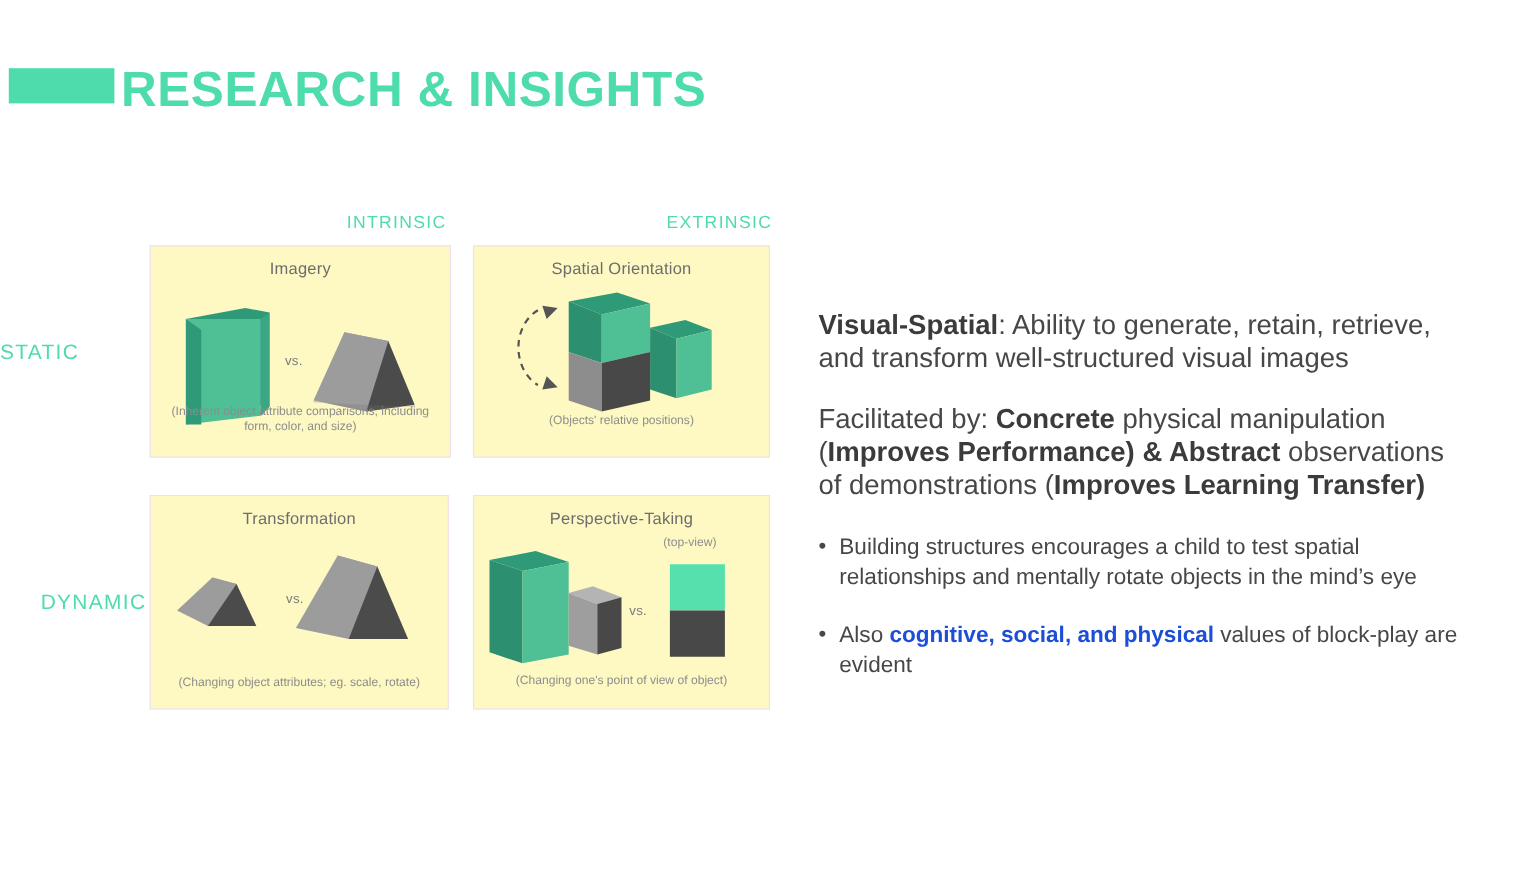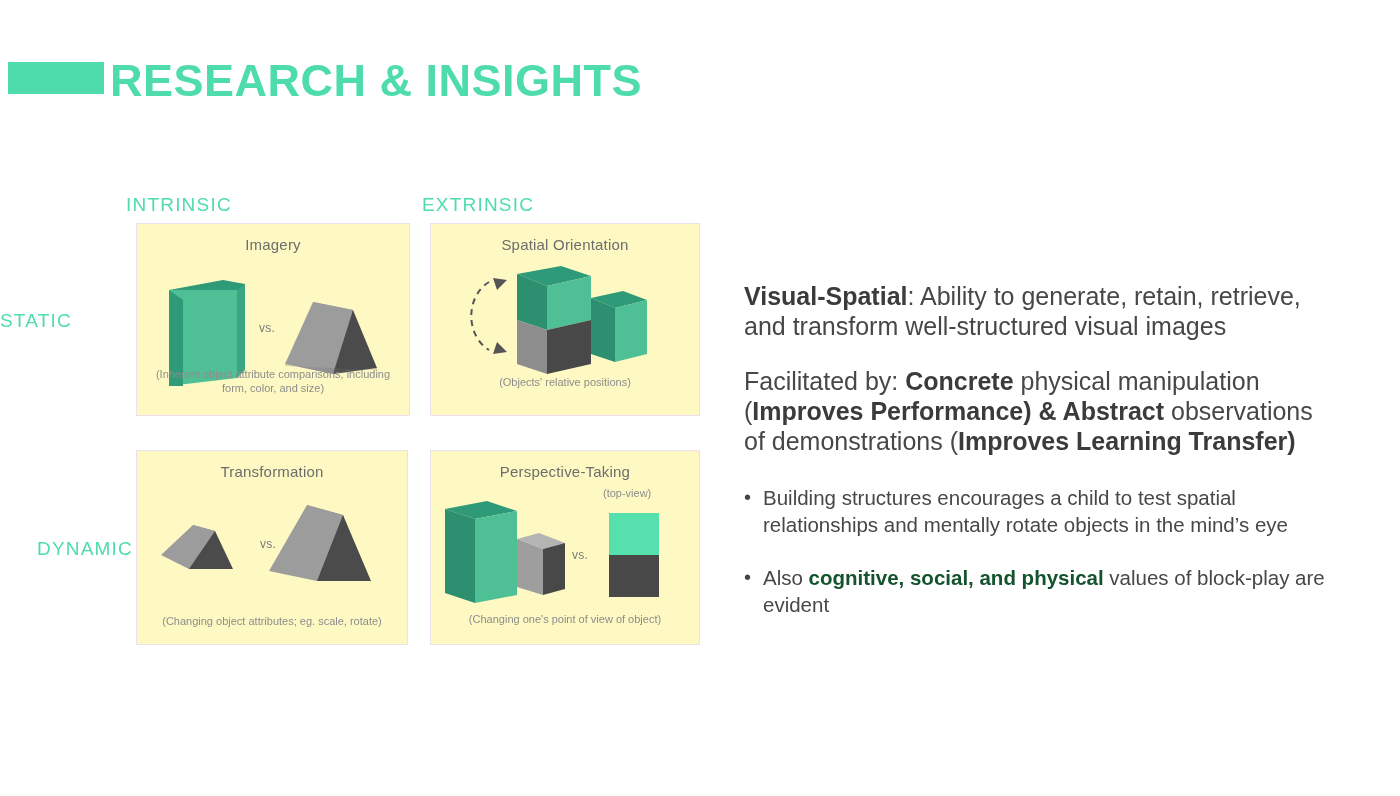--- a/index.html
+++ b/index.html
@@ -41,24 +41,24 @@
   
   #matrix {
     position: absolute;
     left: 0;
     top: 0;
     width: 720px;
     height: 700px;
   }
   .col-head {
     position: absolute;
-    font-size: 19px;
+    font-size: 16px;
     letter-spacing: 1.2px;
     color: #4edcac;
-    text-align: left;
+    text-align: right;
     width: 280px;
   }
   #col-head-intrinsic { left: 126px; top: 194px; }
   #col-head-extrinsic { left: 422px; top: 194px; }
 
   .row-head {
     position: absolute;
     font-size: 19px;
     letter-spacing: 1.2px;
     color: #4edcac;
@@ -150,21 +150,21 @@
     margin-bottom: 26px;
   }
   #bullet-list li .dot {
     position: absolute;
     left: 0;
     top: 0;
     font-size: 20px;
     line-height: 27px;
     color: #474747;
   }
-  #bullet-list li b { font-weight: bold; color: #14532d; }
+  #bullet-list li b { font-weight: bold; color: #1d4ed8; }
 </style>
 </head>
 <body>
 
 <div id="header-bar"></div>
 <div id="page-title">RESEARCH &amp; INSIGHTS</div>
 
 <div id="matrix">
 
   <div class="col-head" id="col-head-intrinsic">INTRINSIC</div>

